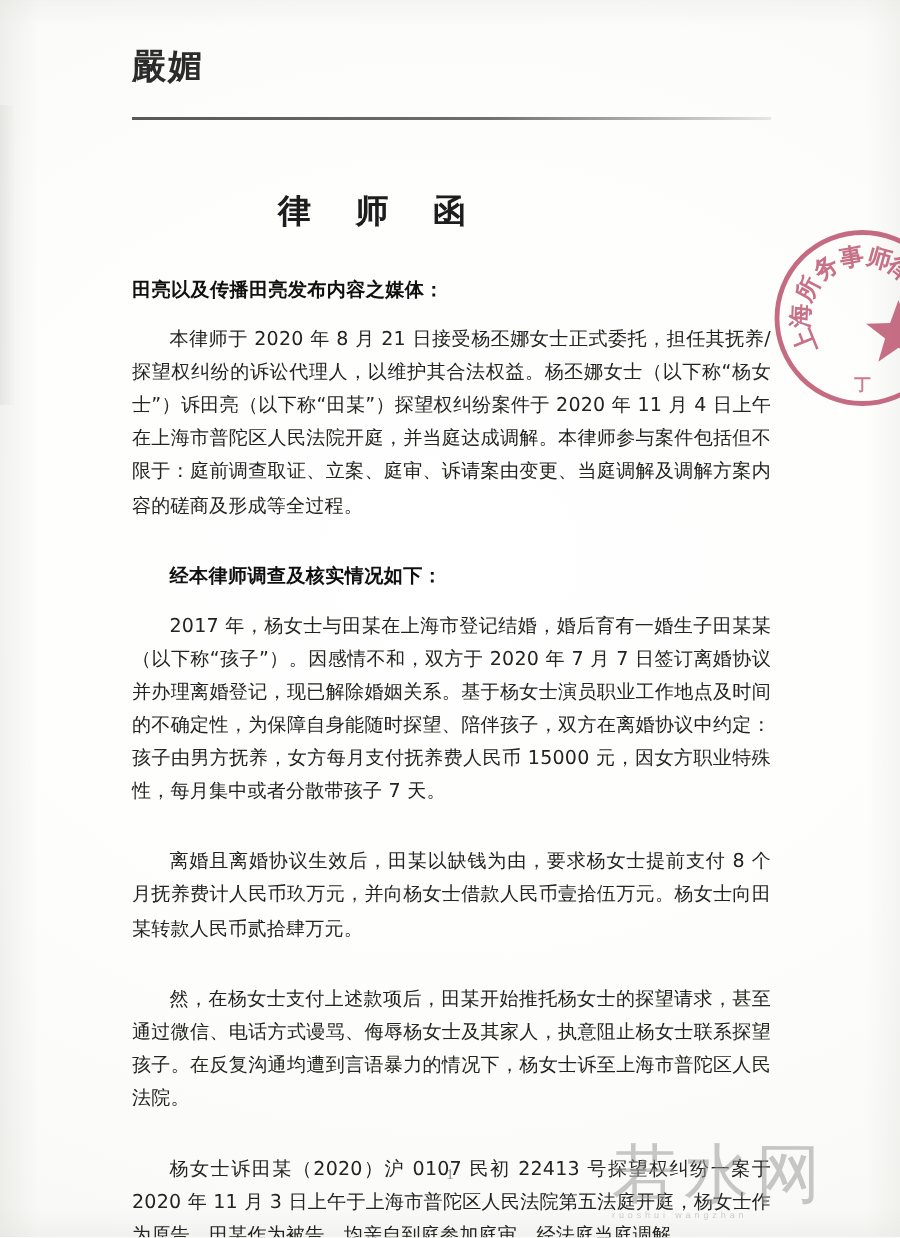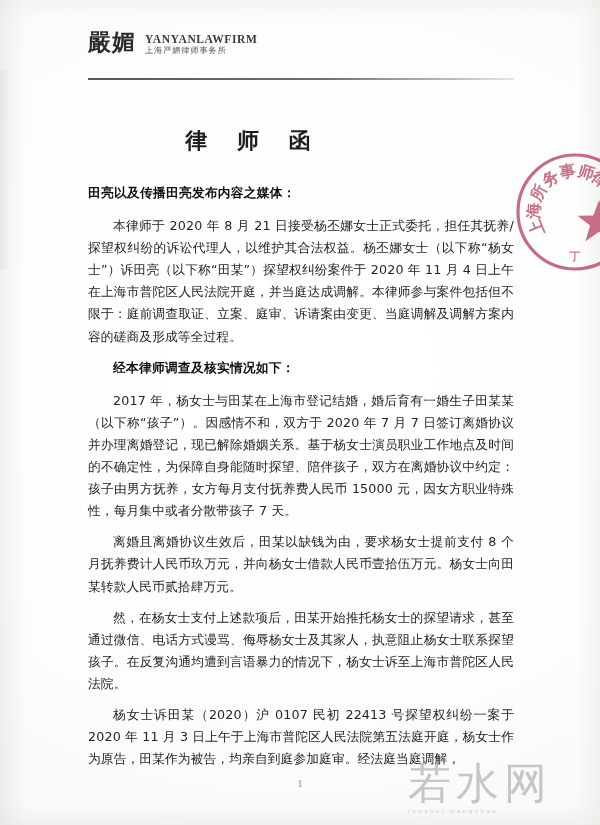--- a/index.html
+++ b/index.html
@@ -50,21 +50,21 @@
     top: 33px;
     width: 424px;
     height: 44px;
   }
   .lh-row {
     display: flex;
     align-items: flex-end;
     gap: 9px;
   }
   .lh-mark {
-    font-family: Liberation Mono, monospace;
+    font-family: Liberation Serif, serif;
     font-size: 23px;
     font-weight: 700;
     color: #2b2b2b;
     letter-spacing: 1px;
     line-height: 1;
     filter: blur(.12px);
   }
   .lh-stack {
     display: flex;
     flex-direction: column;
@@ -130,21 +130,21 @@
     margin: 0 0 3.5px 0;
     letter-spacing: .15px;
     filter: blur(.16px);
   }
   .para.indent { text-indent: 25px; }
   .para.bold {
     font-weight: 700;
     color: #101010;
     letter-spacing: .3px;
   }
-  .para.gap-before { margin-top: 9px; }
+  .para.gap-before { margin-top: 25px; }
   .para.gap-after  { margin-bottom: 11px; }
 
   
   #seal {
     position: absolute;
     left: 513px;
     top: 150px;
     width: 124px;
     height: 124px;
     opacity: .82;
@@ -196,24 +196,20 @@
 <body>
 
 <div id="page">
 
   <div id="scan-noise"></div>
   <div id="left-edge-shade"></div>
 
   <div id="letterhead">
     <div class="lh-row">
       <div class="lh-mark">嚴媚</div>
-      <div class="lh-stack">
-        <div class="lh-en">YANYANLAWFIRM</div>
-        <div class="lh-cn">上海严媚律师事务所</div>
-      </div>
     </div>
   </div>
   <div id="letterhead-rule"></div>
 
   <div id="doc-title">律 师 函</div>
 
   <div id="seal">
     <svg width="124" height="124" viewBox="0 0 124 124" aria-hidden="true">
       <circle cx="62" cy="62" r="57" fill="none" stroke="#b5415f" stroke-width="3.2" opacity="0.95"></circle>
       <g fill="#b5415f" opacity="0.92">

